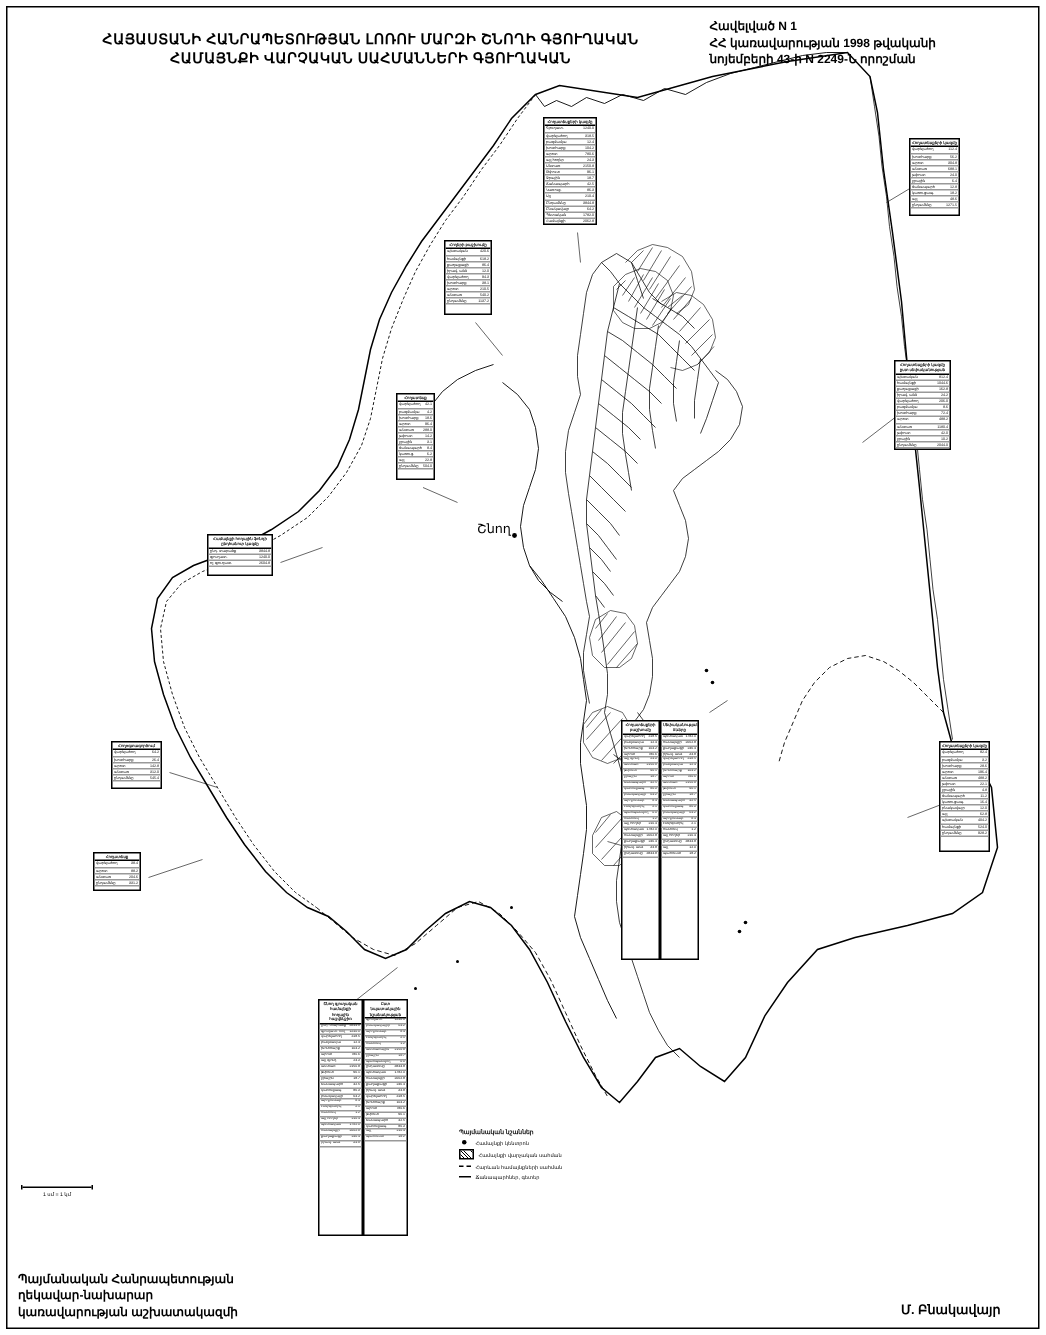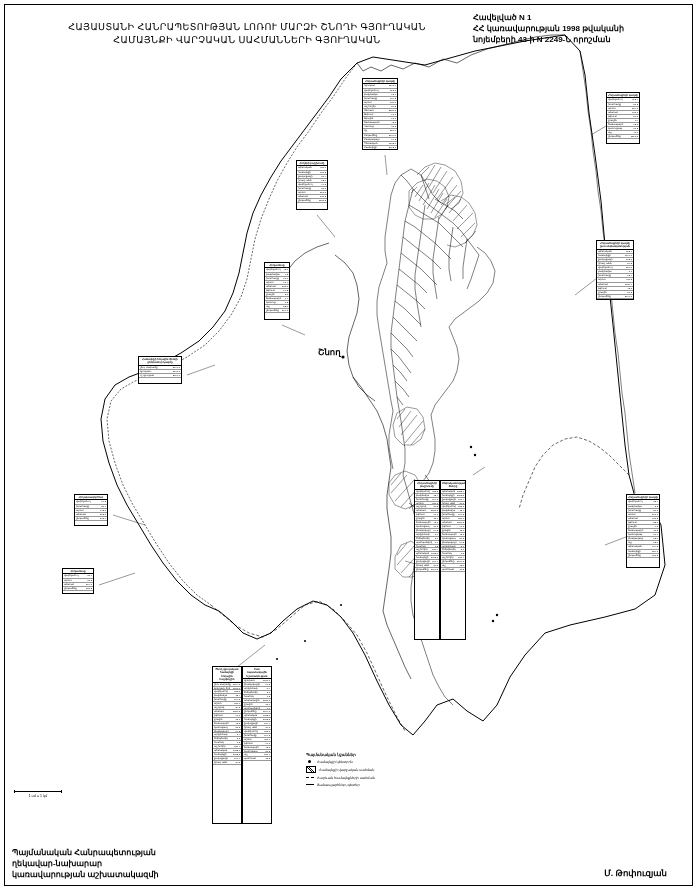--- a/index.html
+++ b/index.html
@@ -31,21 +31,21 @@
   
   .title-block {
     position: absolute;
     left: 22px;
     top: 20px;
     width: 450px;
     text-align: center;
   }
   .title-line {
     font-size: 9.5px;
-    font-weight: normal;
+    font-weight: bold;
     letter-spacing: 0.4px;
     line-height: 13px;
     color: #000;
     white-space: nowrap;
   }
   .approval-block {
     position: absolute;
     right: 14px;
     top: 12px;
     width: 210px;
@@ -135,21 +135,21 @@
 
   
   .place-label {
     position: absolute;
     font-size: 8px;
     color: #000;
     white-space: nowrap;
   }
   .place-label.capital {
     font-size: 8.5px;
-    font-weight: bold;
+    font-weight: normal;
     text-align: center;
   }
 
   
   #legend {
     position: absolute;
     left: 306px;
     top: 752px;
     width: 120px;
   }
@@ -1172,14 +1172,14 @@
           <span>18.2</span>
         </div>
       </div>
   </div>
 
   <div class="footer-left">
     <div>Պայմանական Հանրապետության</div>
     <div>ղեկավար-նախարար</div>
     <div>կառավարության աշխատակազմի</div>
   </div>
-  <div class="footer-right">Մ. Թոփուզյան</div>
+  <div class="footer-right">Մ. Բնակավայր</div>
 </div>
 
 </body></html>

